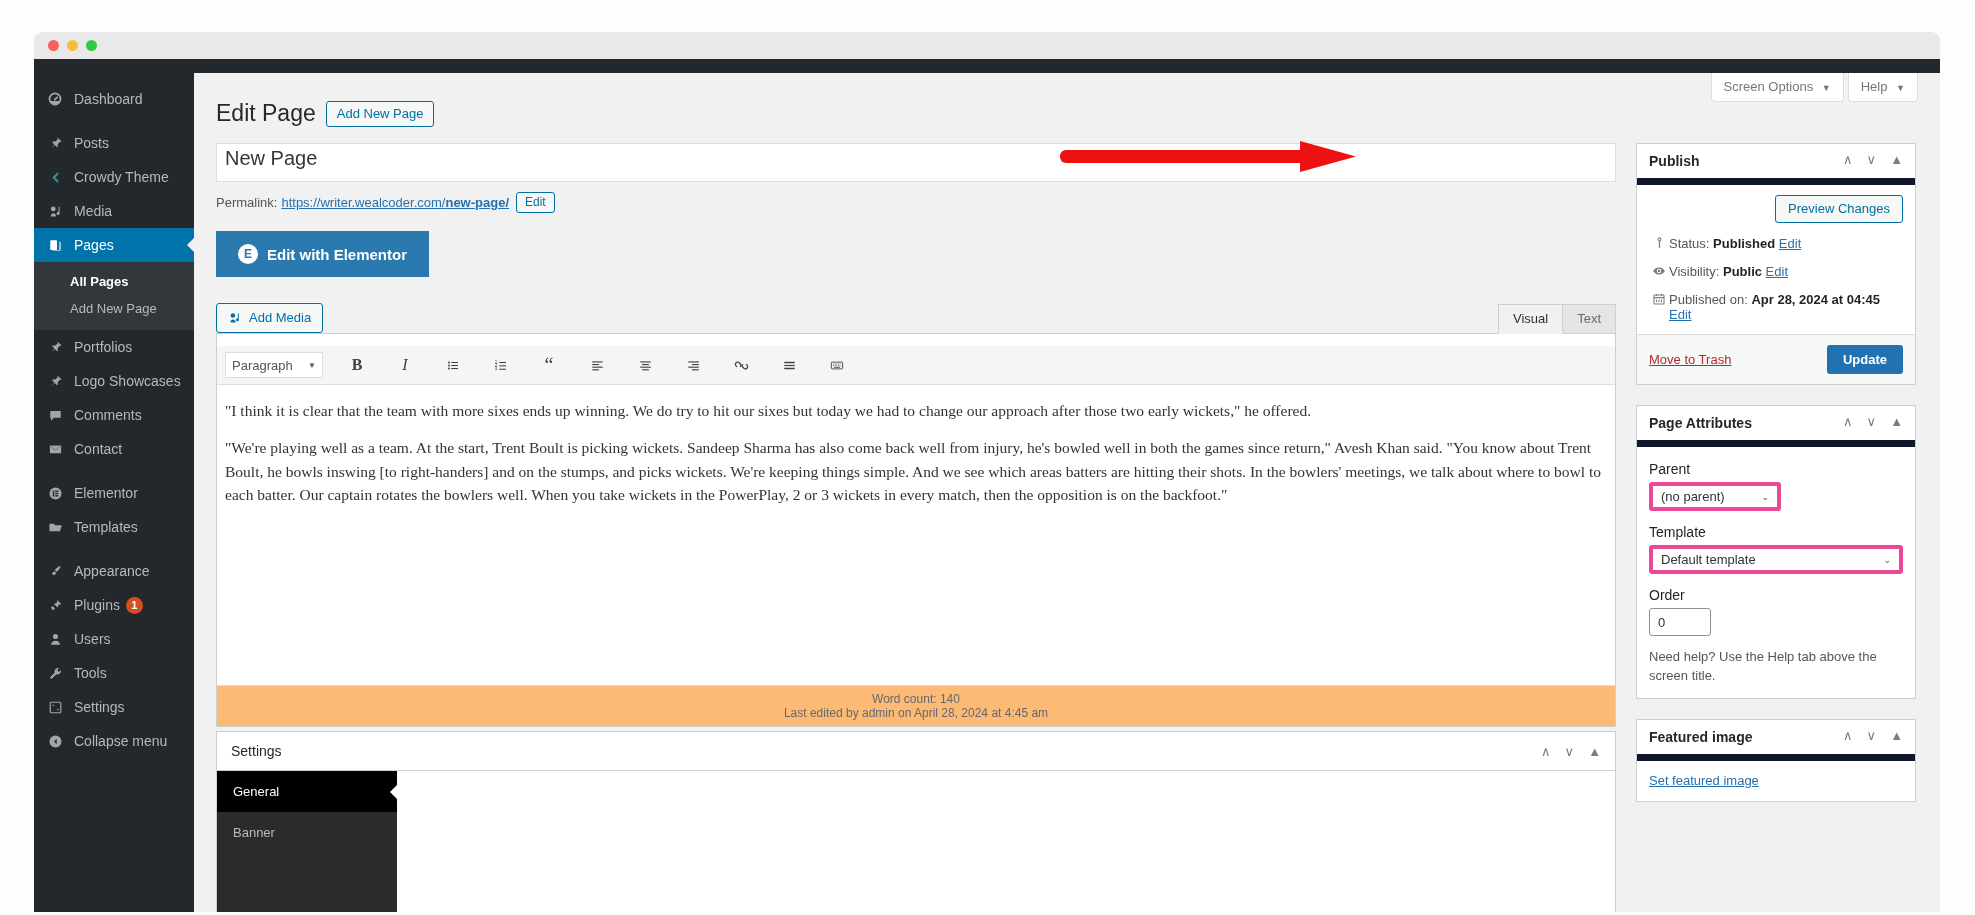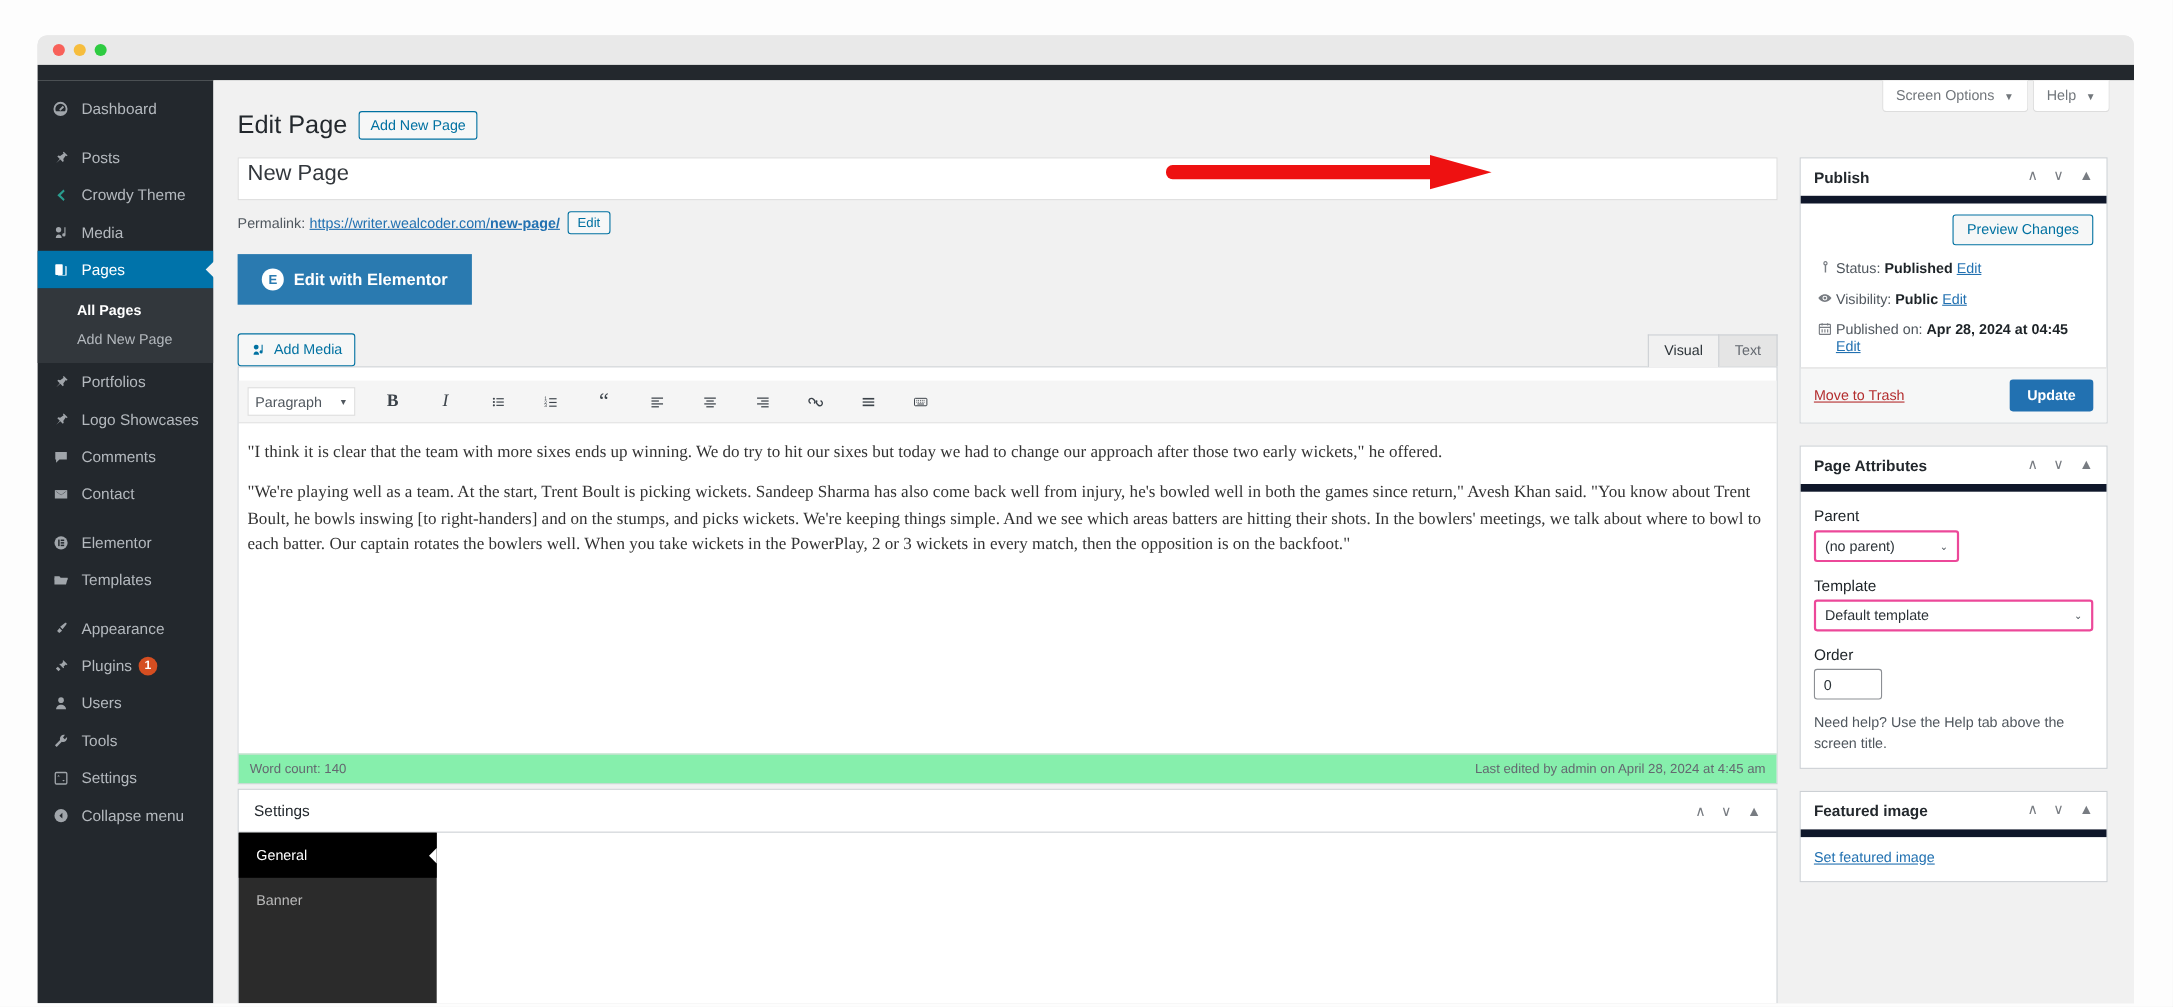--- a/index.html
+++ b/index.html
@@ -146,22 +146,22 @@
     width: 28px; height: 26px; display: flex; align-items: center; justify-content: center;
     color: #3c434a; cursor: pointer; font-size: 14px;
   }
   #ed-body {
     padding: 14px 8px 8px; height: 300px; background: #fff;
     font-family: "Liberation Serif", serif; font-size: 15.5px; line-height: 1.5; color: #333;
   }
   #ed-body p { margin-bottom: 14px; }
   #ed-footer {
     display: flex; justify-content: space-between; align-items: center;
-    background: #86efac; border-top: 1px solid #ddd;
-    padding: 6px 10px; font-size: 12px; color: #646970;
+    background: #fdba74; border-top: 1px solid #ddd;
+    padding: 6px 10px; font-size: 12px; color: #646970; flex-direction: column;
   }
 
   
   .postbox { background: #fff; border: 1px solid #ccd0d4; margin-bottom: 20px; }
   .pb-head {
     display: flex; align-items: flex-start; justify-content: space-between;
     padding: 9px 12px; border-bottom: 7px solid #0f172a;
   }
   .pb-title { font-size: 14px; font-weight: 600; color: #23282d; }
   .pb-ctrls { display: flex; align-items: center; gap: 14px; color: #787c82; }
@@ -182,21 +182,21 @@
     background: #f6f7f7; border-top: 1px solid #ddd; padding: 10px 12px;
   }
   #trash-link { color: #b32d2e; font-size: 13px; text-decoration: underline; cursor: pointer; }
   #update-btn {
     background: #2271b1; color: #fff; border: none; border-radius: 3px;
     font-size: 13px; font-weight: 600; padding: 7px 16px; cursor: pointer;
   }
 
   .fld-label { font-size: 14px; color: #1d2327; margin: 4px 0 5px; }
   .sel {
-    border: 2px solid #ec4899; border-radius: 3px; background: #fff;
+    border: 4px solid #ec4899; border-radius: 3px; background: #fff;
     font-size: 13px; color: #2c3338; padding: 5px 8px; height: 29px;
     display: flex; align-items: center; justify-content: space-between; cursor: pointer;
   }
   .sel .cv { font-size: 9px; color: #50575e; }
   #parent-sel { width: 132px; }
   #template-sel { width: 100%; }
   #order-input {
     width: 62px; height: 28px; border: 1px solid #8c8f94; border-radius: 3px;
     font-size: 13px; padding: 0 8px; color: #2c3338; display: flex; align-items: center;
   }

